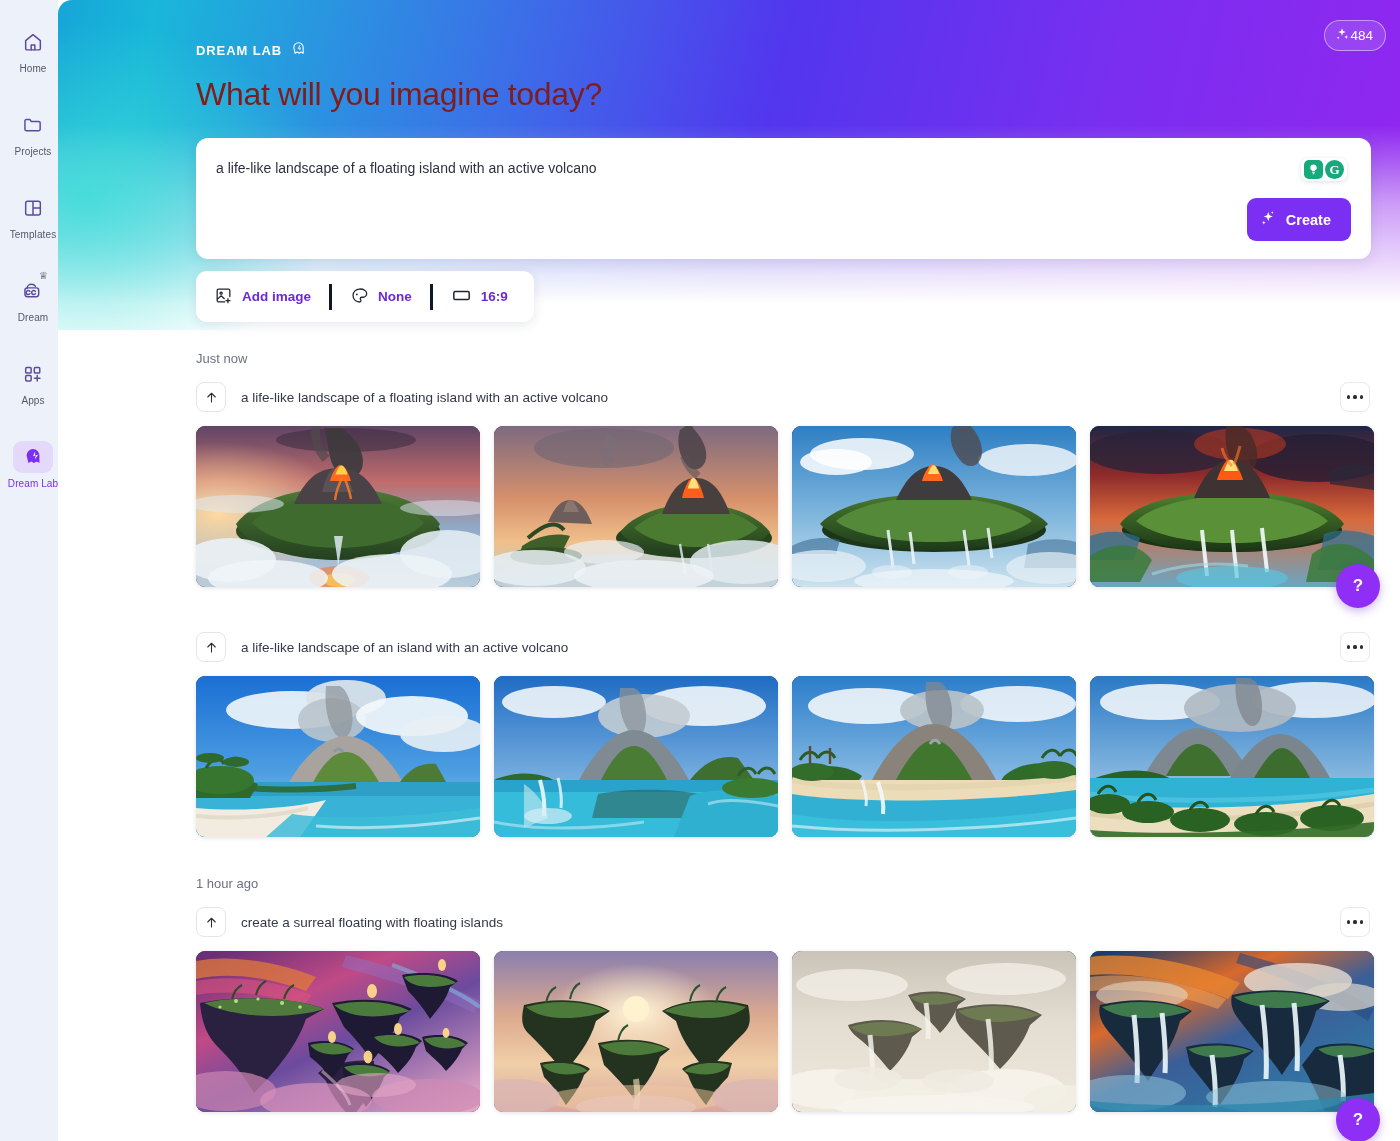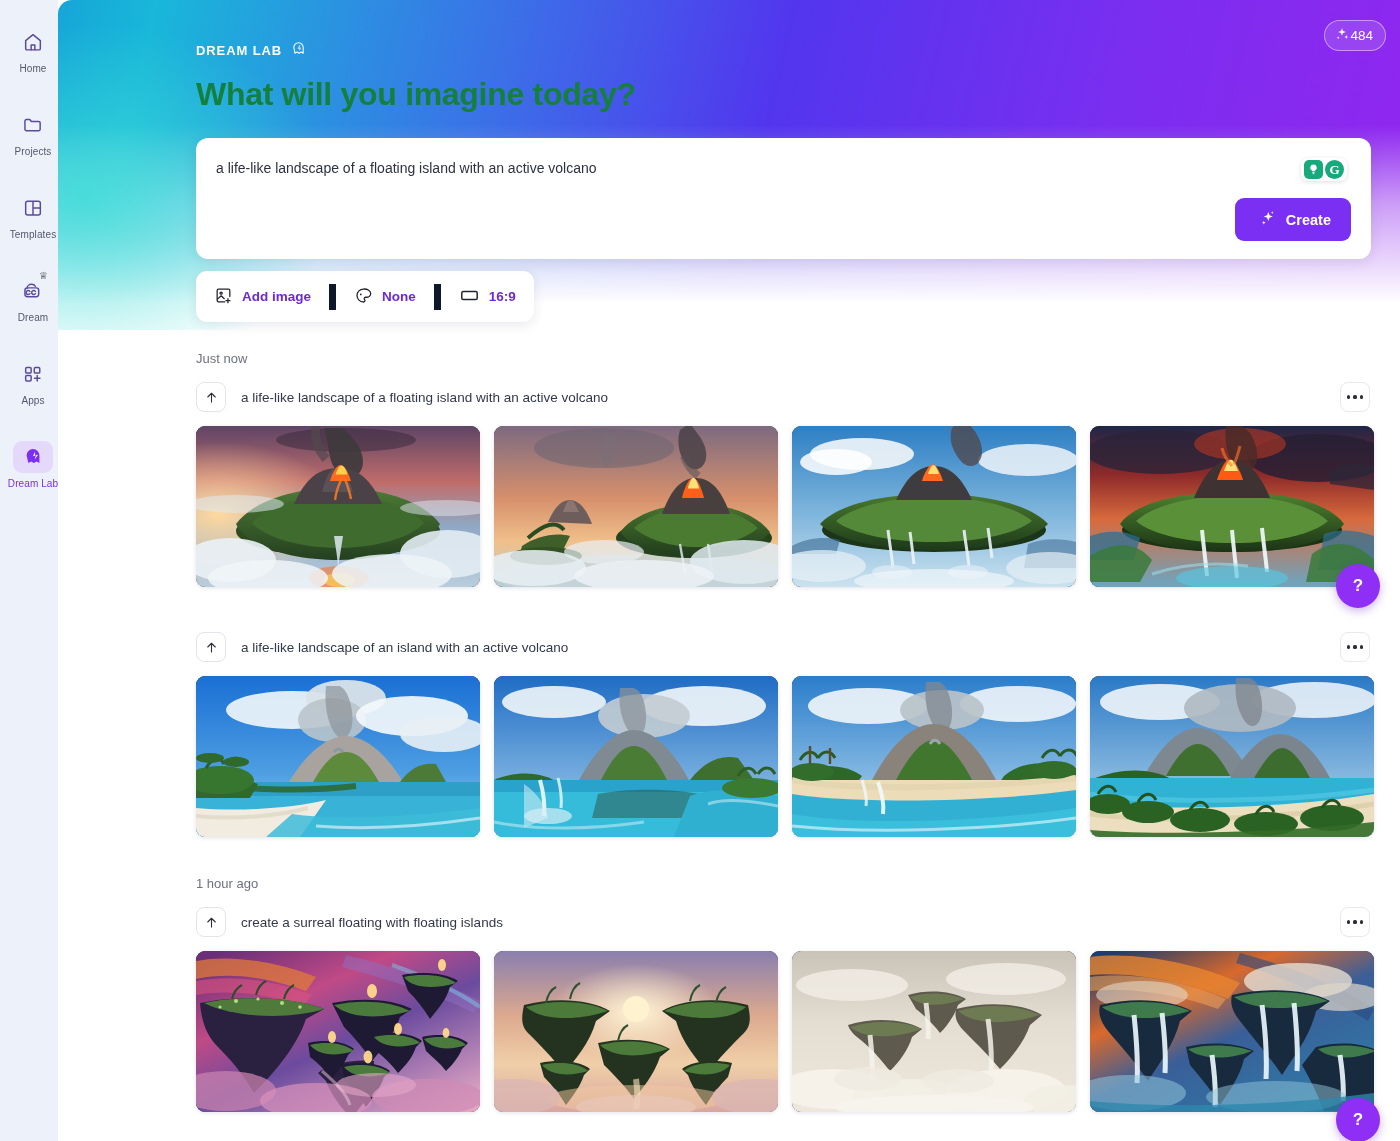--- a/index.html
+++ b/index.html
@@ -80,21 +80,21 @@
   }
 
   .content { position: relative; z-index: 3; padding: 40px 0 0 0; }
   .brandline {
     display:flex; align-items:center; gap:8px;
     margin-left: 138px;
     color:#fff; font-size: 13px; font-weight: 700; letter-spacing: .9px;
   }
   .page-title {
     margin: 16px 0 0 138px;
-    color:#15803d; font-size: 32px; font-weight: 700; letter-spacing: -0.3px;
+    color:#7f1d1d; font-size: 32px; font-weight: 400; letter-spacing: -0.3px;
   }
 
   
   .prompt-card {
     position: relative;
     margin: 25px 0 0 138px;
     width: 1175px; height: 121px;
     background:#fff; border-radius: 12px;
     box-shadow: 0 3px 14px rgba(30,40,90,.10);
   }
@@ -109,39 +109,39 @@
     box-shadow: 0 1px 4px rgba(0,0,0,.13);
     cursor:pointer;
   }
   .gram-btn { width:19px; height:19px; border-radius:5px; background:#15a97c; display:flex; align-items:center; justify-content:center; }
   .gram-circle { width:19px; height:19px; border-radius:50%; background:#15a97c; display:flex; align-items:center; justify-content:center; color:#fff; font-size:13px; font-weight:700; font-family:"Liberation Serif", serif; }
   .create-btn {
     position:absolute; right:20px; bottom:18px;
     display:flex; align-items:center; gap:9px;
     background:#7b2ff2; color:#fff;
     border:none; border-radius: 9px;
-    padding: 11px 20px 11px 24px;
+    padding: 11px 20px 11px 12px;
     font-size: 14.5px; font-weight: 600; cursor:pointer;
     font-family:"Liberation Sans", sans-serif;
   }
 
   
   .options-bar {
     margin: 12px 0 0 138px;
     width: 338px; height: 51px;
     background:#fff; border-radius: 11px;
     box-shadow: 0 3px 12px rgba(30,40,90,.10);
     display:flex; align-items:center;
   }
   .opt {
     display:flex; align-items:center; gap:9px;
     padding: 0 18px; height: 26px;
     font-size: 13.5px; color:#6d28d9; font-weight: 600; cursor:pointer;
   }
-  .opt + .opt { border-left: 7px solid #0f172a; }
+  .opt + .opt { border-left: 3px solid #0f172a; }
 
   
   .results { margin-top: 29px; }
   .timestamp {
     margin-left: 138px; font-size: 13px; color:#6d7180; margin-bottom: 16px;
   }
   .group { margin-bottom: 4px; }
   .group-head {
     display:flex; align-items:center;
     margin: 0 0 14px 138px; width: 1174px; position:relative;

